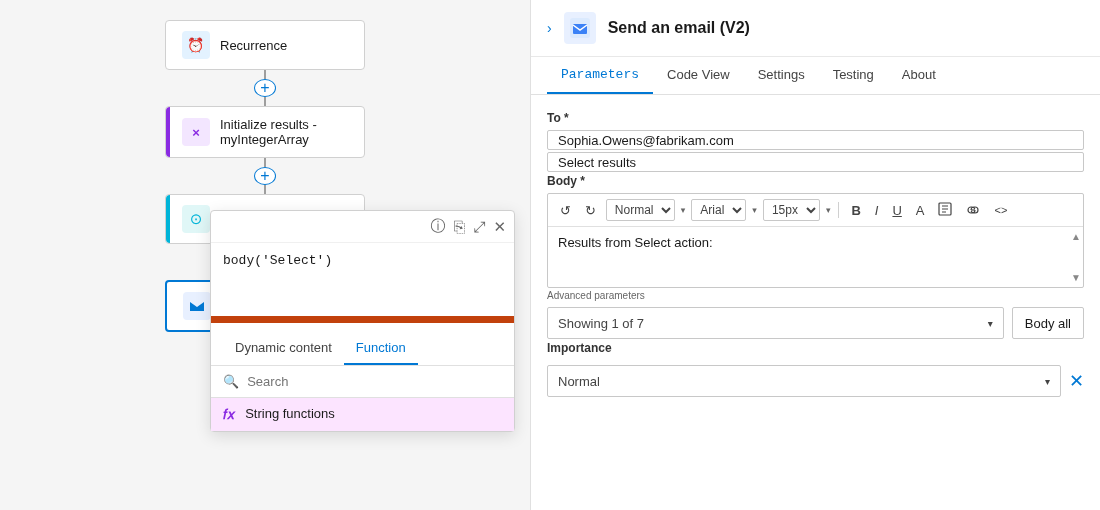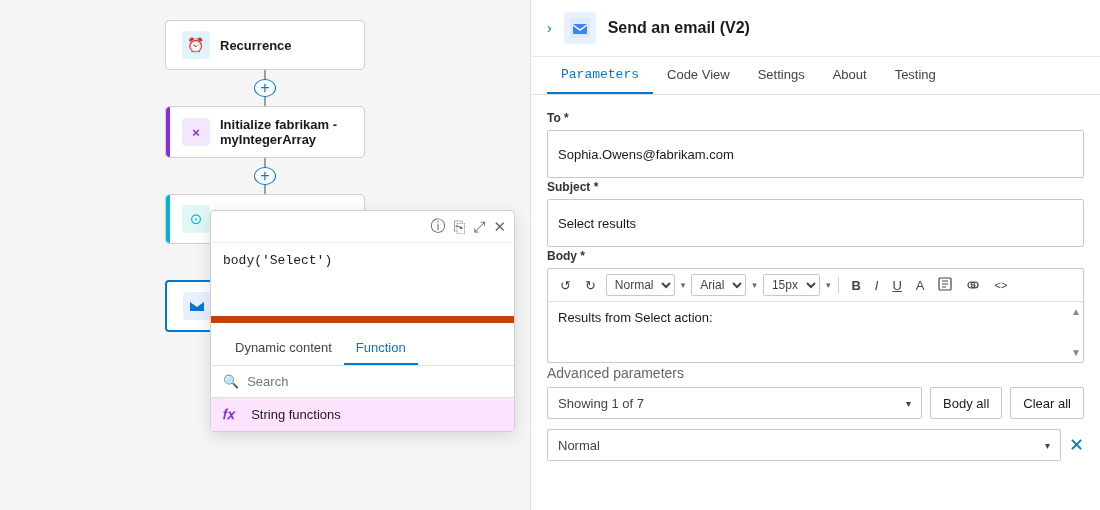--- a/index.html
+++ b/index.html
@@ -58,21 +58,21 @@
       flex-shrink: 0;
     }
 
     .icon-blue { background: #e3f2ff; color: #0078d4; }
     .icon-purple { background: #f3e6ff; color: #8a2be2; }
     .icon-mail { background: #e8f0ff; color: #0078d4; }
 
     .flow-node-label {
       font-size: 13px;
       color: #1a1a1a;
-      font-weight: 700;
+      font-weight: 400;
     }
 
     .connector {
       display: flex;
       flex-direction: column;
       align-items: center;
       height: 36px;
       position: relative;
     }
 
@@ -188,22 +188,22 @@
       color: #4c1d95;
     }
 
     .expr-search-icon {
       color: #888;
       font-size: 13px;
     }
 
     .expr-list-item {
       display: flex;
-      align-items: center;
-      gap: 16px;
+      align-items: flex-start;
+      gap: 10px;
       padding: 8px 12px;
       background: #fce4ff;
       font-size: 13px;
       font-weight: 500;
       color: #1a1a1a;
     }
 
     .expr-list-icon {
       color: #8a2be2;
       font-size: 14px;
@@ -286,21 +286,21 @@
 
     .field-label {
       font-size: 12px;
       font-weight: 600;
       color: #333;
       margin-bottom: 5px;
     }
 
     .field-input {
       width: 100%;
-      height: 48px;
+      height: 20px;
       border: 1px solid #c8c8c8;
       border-radius: 2px;
       padding: 0 10px;
       font-size: 13px;
       color: #1a1a1a;
       outline: none;
     }
 
     
     .body-editor {
@@ -365,21 +365,21 @@
 
     .scroll-arrow {
       color: #888;
       font-size: 10px;
       text-align: center;
       cursor: pointer;
     }
 
     
     .adv-params-label {
-      font-size: 14px;
+      font-size: 10px;
       color: #666;
       margin-bottom: 6px;
       font-weight: 500;
     }
 
     .adv-params-row {
       display: flex;
       gap: 8px;
     }
 
@@ -467,21 +467,21 @@
 
     <div class="connector">
       <div class="connector-line"></div>
       <div class="connector-plus">+</div>
       <div class="connector-line"></div>
     </div>
 
     <div class="flow-node" style="position:relative;">
       <div class="left-accent accent-purple"></div>
       <div class="flow-node-icon icon-purple" style="font-size:13px;font-weight:700;color:#8a2be2;">×</div>
-      <span class="flow-node-label">Initialize fabrikam - myIntegerArray</span>
+      <span class="flow-node-label">Initialize results - myIntegerArray</span>
     </div>
 
     <div class="connector">
       <div class="connector-line"></div>
       <div class="connector-plus">+</div>
       <div class="connector-line"></div>
     </div>
 
     <div class="flow-node" style="position:relative;">
       <div class="left-accent accent-teal"></div>
@@ -552,33 +552,32 @@
         <path d="M3 7l7 5 7-5" stroke="white" stroke-width="1.5" fill="none"></path>
       </svg>
     </div>
     <span class="right-header-title">Send an email (V2)</span>
   </div>
 
   <div class="right-nav">
     <div class="right-nav-item active">Parameters</div>
     <div class="right-nav-item">Code View</div>
     <div class="right-nav-item">Settings</div>
+    <div class="right-nav-item">Testing</div>
     <div class="right-nav-item">About</div>
-    <div class="right-nav-item">Testing</div>
   </div>
 
   <div class="right-body">
 
     <div class="field-group">
       <div class="field-label">To *</div>
       <input class="field-input" type="text" value="Sophia.Owens@fabrikam.com" style="">
     </div>
 
     <div class="field-group">
-      <div class="field-label">Subject *</div>
       <input class="field-input" type="text" value="Select results" style="">
     </div>
 
     <div class="field-group">
       <div class="field-label">Body *</div>
       <div class="body-editor">
         <div class="body-toolbar">
           <button class="toolbar-btn">↺</button>
           <button class="toolbar-btn">↻</button>
           <select class="toolbar-select">
@@ -623,25 +622,25 @@
     </div>
 
     <div class="field-group">
       <div class="adv-params-label">Advanced parameters</div>
       <div class="adv-params-row">
         <div class="adv-dropdown">
           <span>Showing 1 of 7</span>
           <span class="chevron-icon">▾</span>
         </div>
         <button class="adv-btn">Body all</button>
-        <button class="adv-btn">Clear all</button>
       </div>
     </div>
 
     <div class="field-group">
+      <div class="field-label">Importance</div>
       <div class="importance-row">
         <div class="importance-dropdown">
           <span>Normal</span>
           <span class="chevron-icon">▾</span>
         </div>
         <span class="importance-x">✕</span>
       </div>
     </div>
 
   </div>

